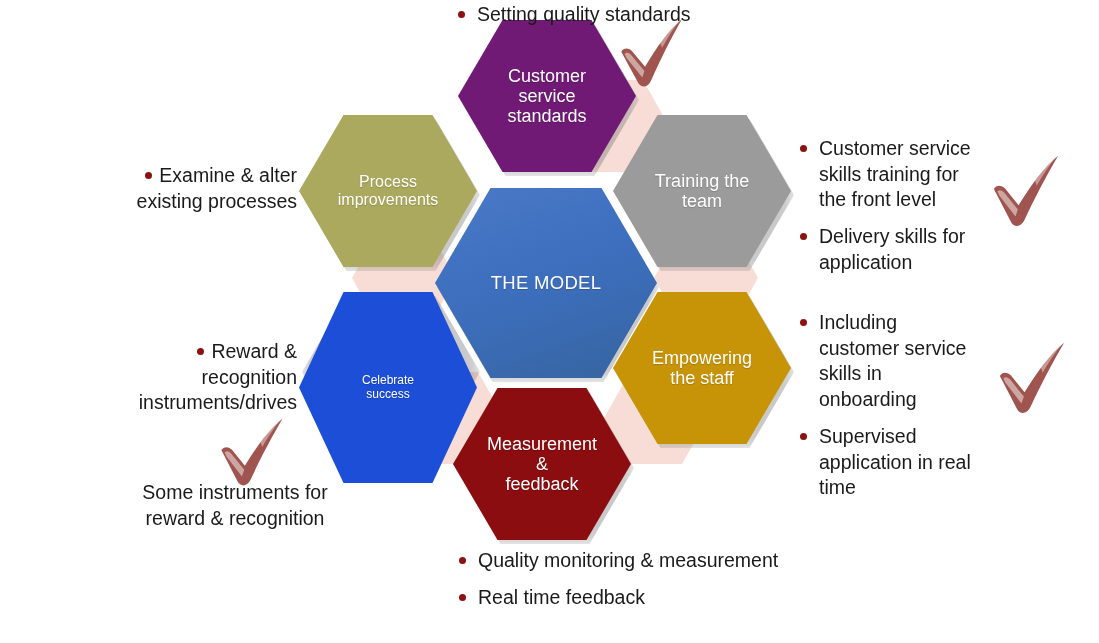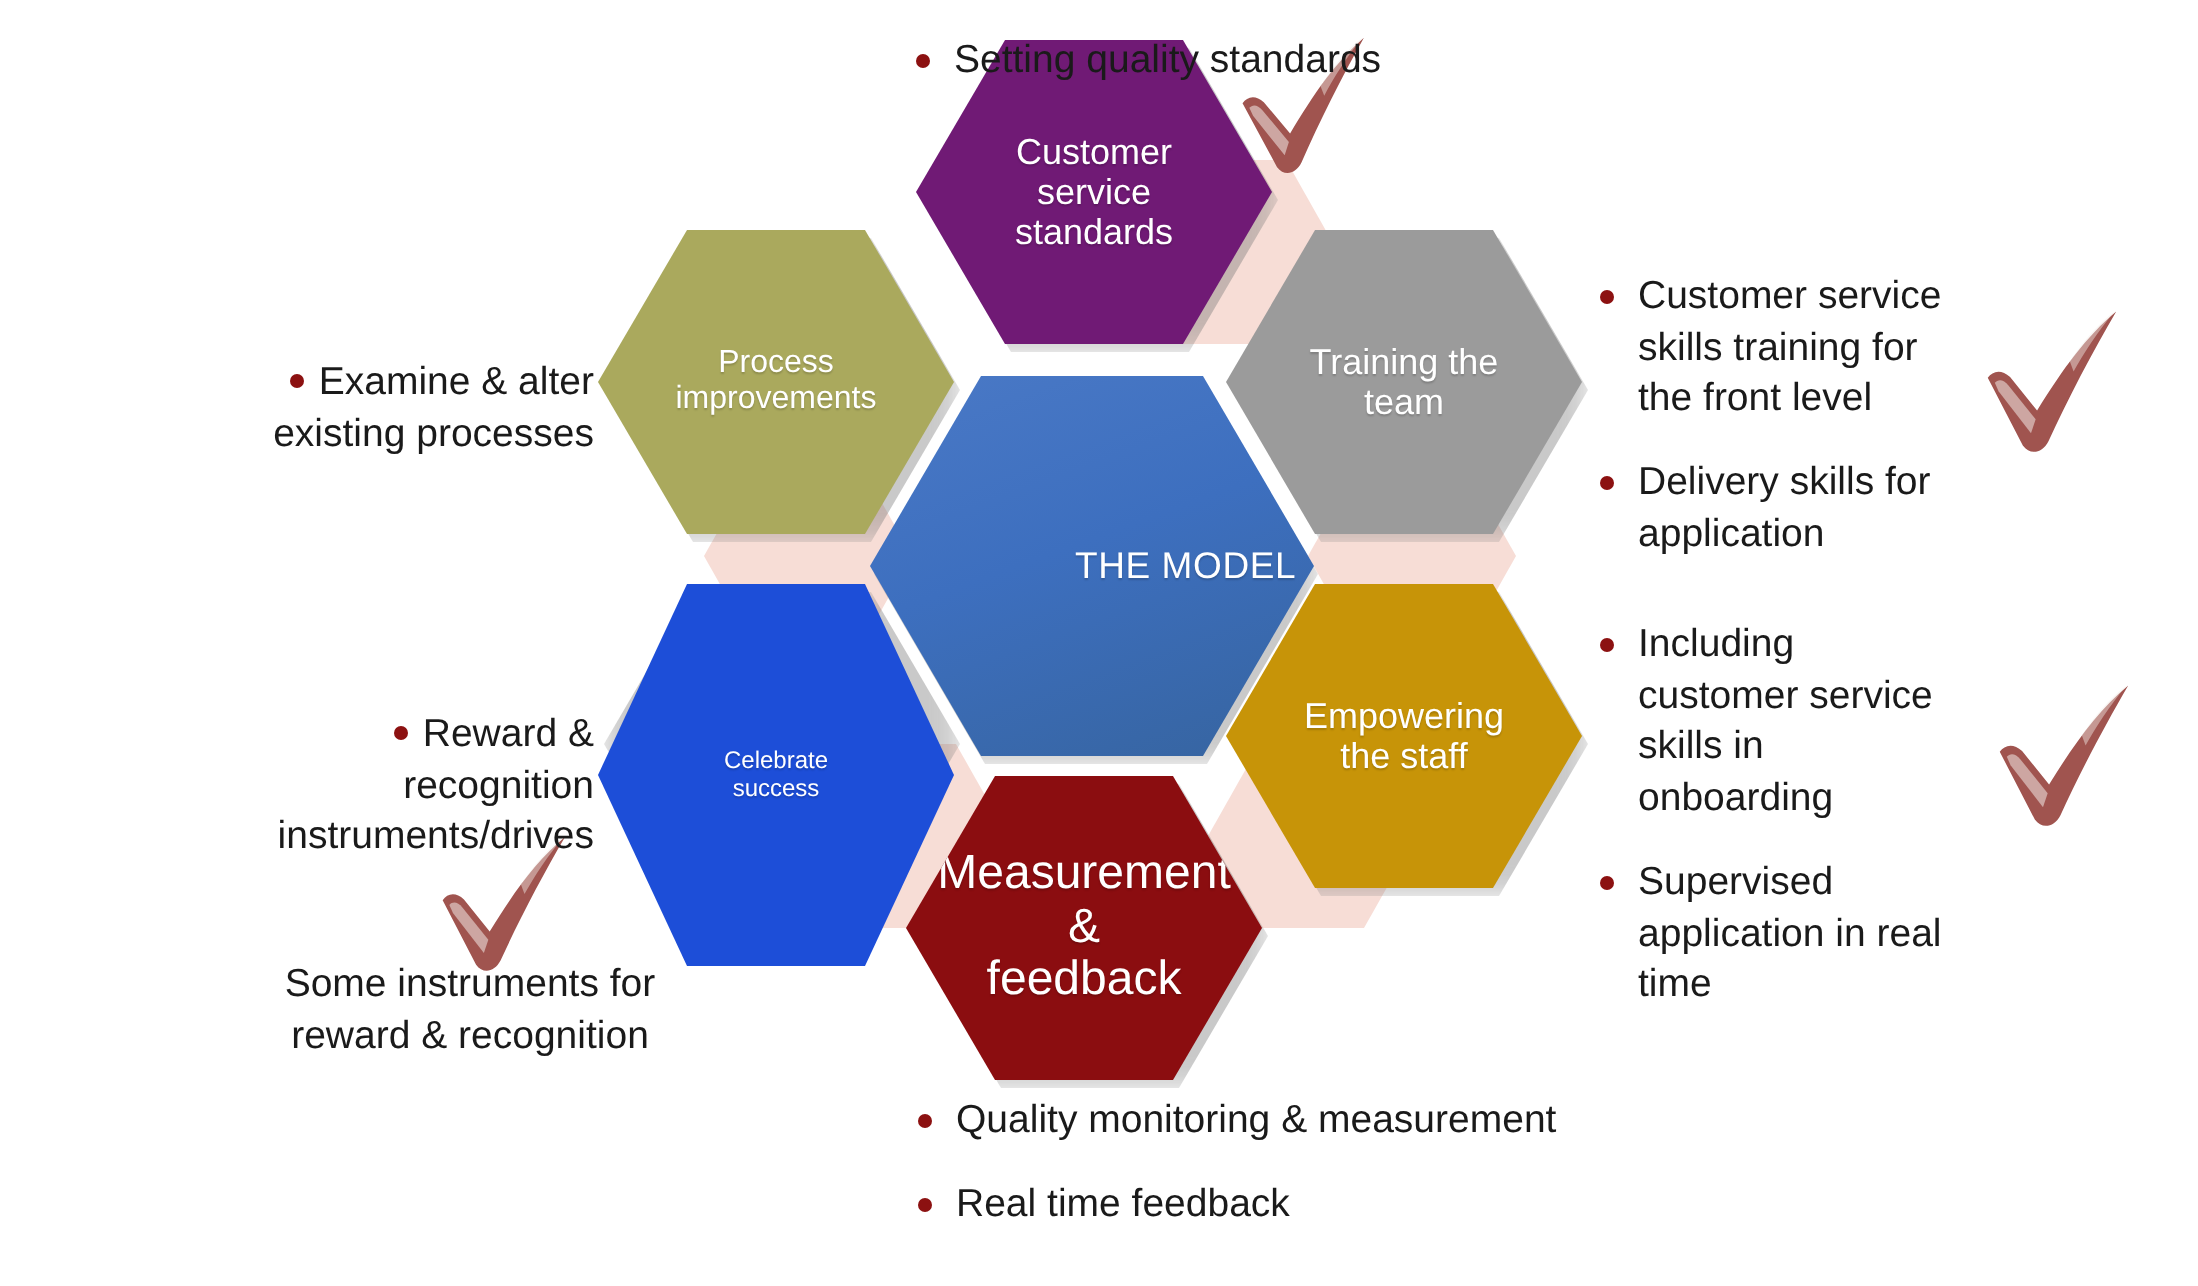--- a/index.html
+++ b/index.html
@@ -36,21 +36,21 @@
   .conn{
     position:absolute;
     clip-path:polygon(25% 0%,75% 0%,100% 50%,75% 100%,25% 100%,0% 50%);
     background:#f7ddd6;
   }
 
   
   .txt{position:absolute;color:#1a1a1a;font-size:19.5px;line-height:1.32;}
   .bullets{list-style:none;margin:0;padding:0;}
   .bullets li{position:relative;padding-left:19px;margin-bottom:11px;}
-  .bullets li:last-child{margin-bottom:0;margin-top:16px;}
+  .bullets li:last-child{margin-bottom:0;}
   .bullets li .dot{
     position:absolute;left:0;top:.46em;width:7px;height:7px;
     border-radius:50%;background:#8c1111;
   }
   
   .ralign{text-align:right;}
   .ralign .bullets li{padding-left:0;padding-right:0;}
   .ralign .bullets li .dot{position:static;display:inline-block;
      margin-right:7px;vertical-align:.18em;}
   .plain{text-align:center;}
@@ -87,39 +87,39 @@
   <div class="hex" style="left:613px;top:292px;width:178px;height:152px;background:#c79408;font-size:18px;">
     <span class="lbl">Empowering
 the staff</span>
   </div>
 
   <div class="hex" style="left:613px;top:115px;width:178px;height:152px;background:#9b9b9b;font-size:18px;">
     <span class="lbl">Training the
 team</span>
   </div>
 
-  <div class="hex" style="left:453px;top:388px;width:178px;height:152px;background:#8b0d10;font-size:24px;">
+  <div class="hex" style="left:453px;top:388px;width:178px;height:152px;background:#8b0d10;font-size:18px;">
     <span class="lbl">Measurement
 &amp;
 feedback</span>
   </div>
 
   <div class="hex" style="left:299px;top:292px;width:178px;height:191px;background:#1d4ed8;font-size:12px;">
     <span class="lbl">Celebrate
 success</span>
   </div>
 
   <div class="hex" style="left:299px;top:115px;width:178px;height:152px;background:#aaa95d;font-size:16px;">
     <span class="lbl">Process
 improvements</span>
   </div>
 
   <div class="hex" style="left:435px;top:188px;width:222px;height:190px;
               background:linear-gradient(160deg,#4a79c6 0%,#3d6fbf 45%,#36649f 100%);
-              font-size:18.5px;letter-spacing:.3px;text-align:right;">
+              font-size:18.5px;letter-spacing:.3px;">
     <span class="lbl">THE MODEL</span>
   </div>
 
   <div class="check" style="left:607px;top:14px;width:88px;height:82px;transform:rotate(-3deg);">
     <svg viewBox="0 0 100 100">
       <path d="M14 44 C17 40 22 39 27 44 L42 64 C58 40 72 22 90 8
                C76 30 60 58 48 82 C44 89 37 90 33 84 Z" fill="#a0544f"></path>
       <path d="M18 47 C20 45 23 45 26 49 L41 69 L38 77 L20 52 Z" fill="#f2eae7" opacity=".55"></path>
       <path d="M62 36 C70 25 80 14 89 8 C79 19 70 32 64 42 Z" fill="#f2eae7" opacity=".45"></path>
     </svg>

